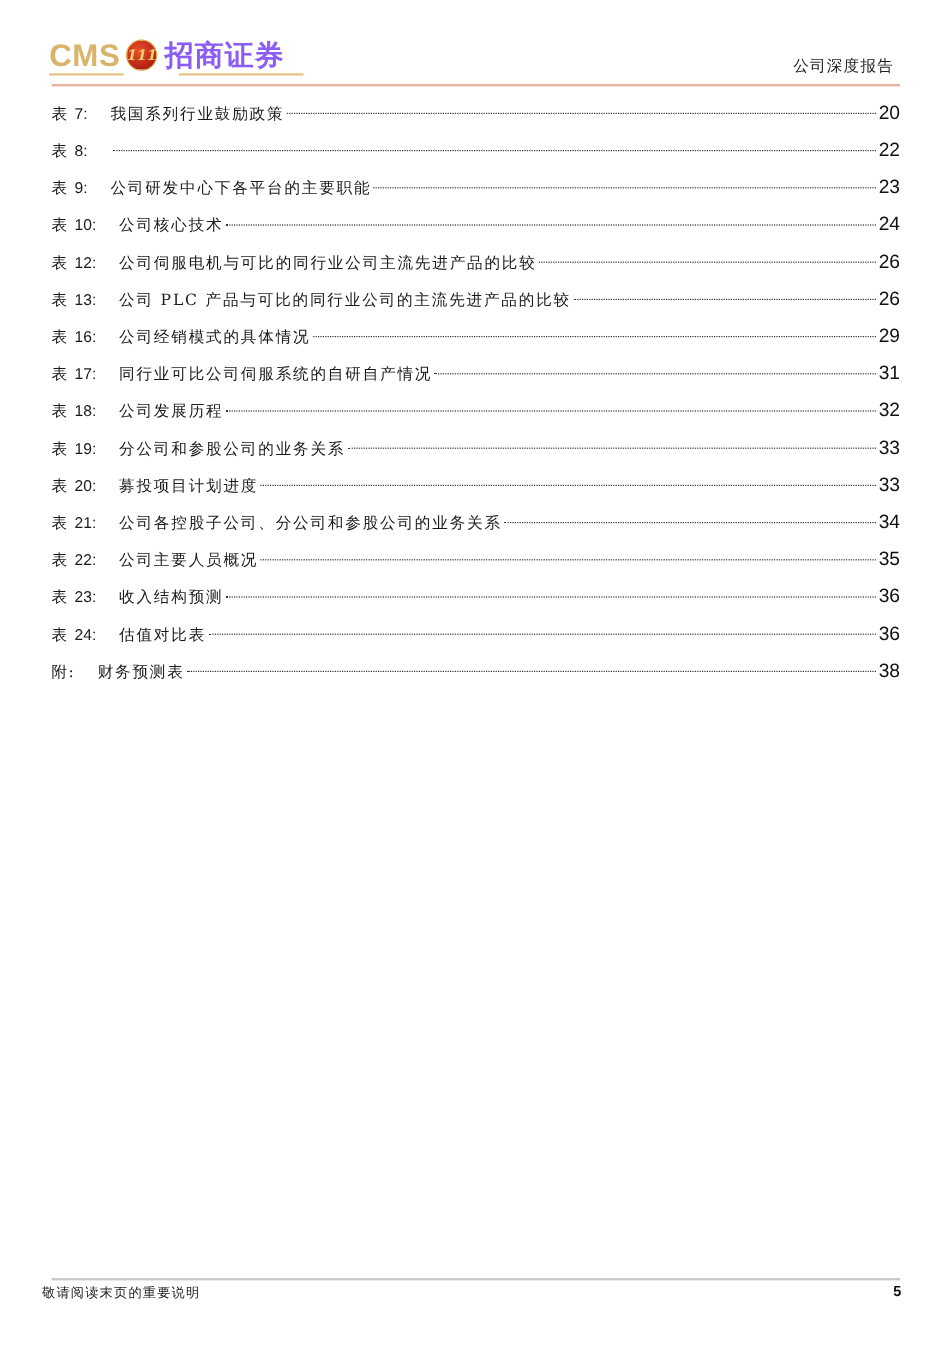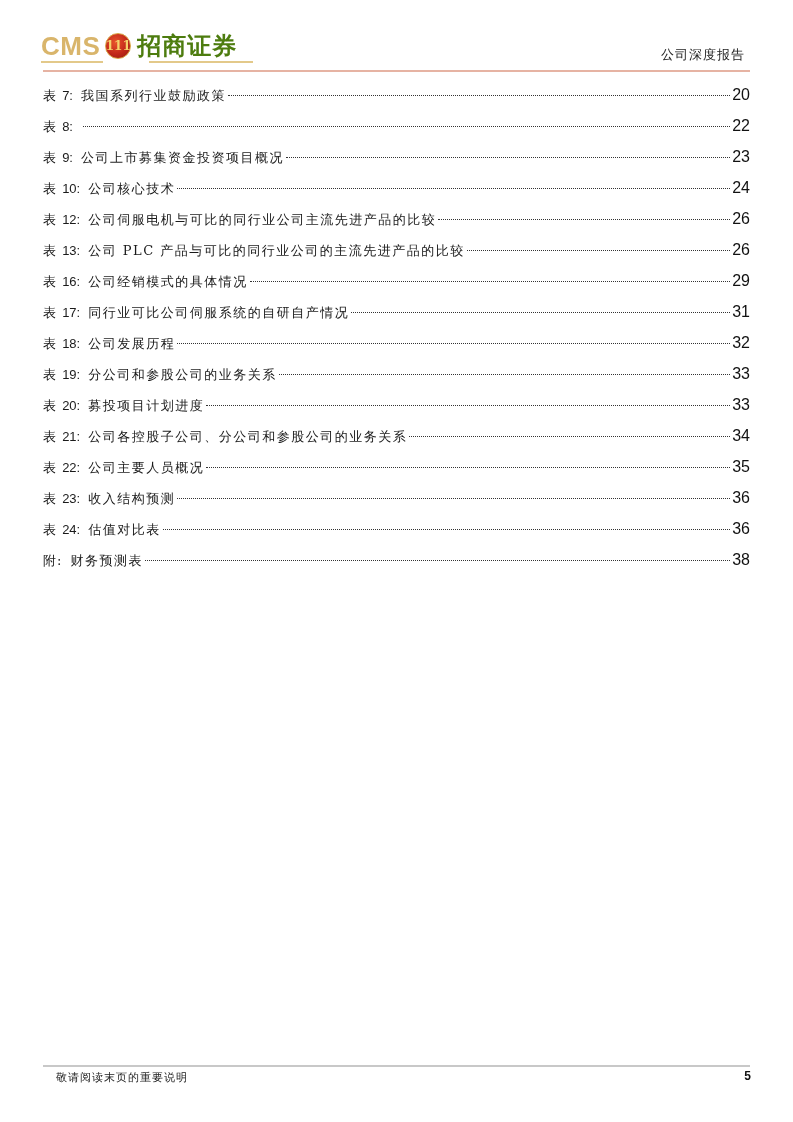--- a/index.html
+++ b/index.html
@@ -44,28 +44,29 @@
       border-radius: 50%;
       background: radial-gradient(circle at 40% 35%, #e8542b 0%, #c2281a 55%, #8f1a10 100%);
       border: 1.5px solid #d9a442;
       margin: 0 6px 0 5px;
       display: flex;
       align-items: center;
       justify-content: center;
       color: #f5d26a;
       font-family: "DejaVu Serif", serif;
       font-weight: bold;
+      font-style: italic;
       font-size: 12px;
       box-sizing: border-box;
     }
     .logo-cn {
       font-family: "DejaVu Serif", serif;
       font-weight: bold;
       font-size: 24px;
-      color: #4d7c0f;
+      color: #8b5cf6;
       letter-spacing: 1px;
       line-height: 30px;
     }
     .logo-underline-left {
       position: absolute;
       left: 41px;
       top: 61px;
       width: 62px;
       height: 2px;
       background: #e3c98a;
@@ -115,21 +116,21 @@
       cursor: pointer;
     }
     .toc-label {
       white-space: nowrap;
       letter-spacing: 1.5px;
       flex: 0 0 auto;
     }
     .toc-prefix {
       white-space: nowrap;
       letter-spacing: 1px;
-      margin-right: 8px;
+      margin-right: 19px;
       flex: 0 0 auto;
     }
     .toc-prefix .num {
       font-family: "Liberation Sans", "DejaVu Sans", sans-serif;
       letter-spacing: 0;
     }
     .toc-leader {
       flex: 1 1 auto;
       border-bottom: 1.5px dotted #333;
       margin: 0 2px 0 2px;
@@ -149,21 +150,21 @@
     .footer-rule {
       position: absolute;
       left: 43px;
       top: 1065px;
       width: 707px;
       height: 1.5px;
       background: #c8c8c8;
     }
     .footer-note {
       position: absolute;
-      left: 56px;
+      left: 35px;
       top: 1070px;
       font-size: 11px;
       color: #222;
       letter-spacing: 1px;
     }
     .footer-page {
       position: absolute;
       right: 42px;
       top: 1069px;
       font-family: "Liberation Sans", "DejaVu Sans", sans-serif;
@@ -195,21 +196,21 @@
       <span class="toc-leader"></span>
       <span class="toc-page">20</span>
     </li>
     <li class="toc-item">
       <span class="toc-prefix"><span>表</span> <span class="num">8:</span></span>
       <span class="toc-leader"></span>
       <span class="toc-page">22</span>
     </li>
     <li class="toc-item">
       <span class="toc-prefix"><span>表</span> <span class="num">9:</span></span>
-      <span class="toc-label">公司上市募集资金投资项目概况</span>
+      <span class="toc-label">公司研发中心下各平台的主要职能</span>
       <span class="toc-leader"></span>
       <span class="toc-page">23</span>
     </li>
     <li class="toc-item">
       <span class="toc-prefix"><span>表</span> <span class="num">10:</span></span>
       <span class="toc-label">公司核心技术</span>
       <span class="toc-leader"></span>
       <span class="toc-page">24</span>
     </li>
     <li class="toc-item">

